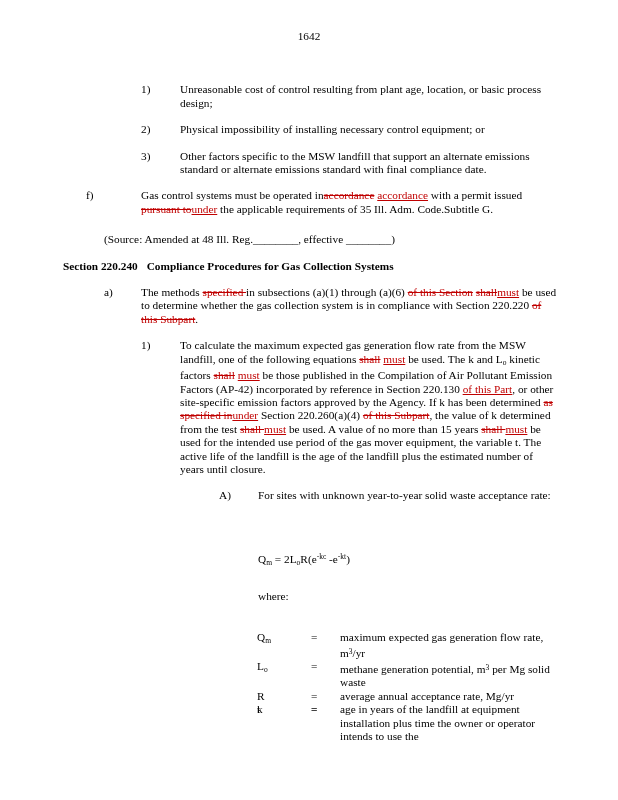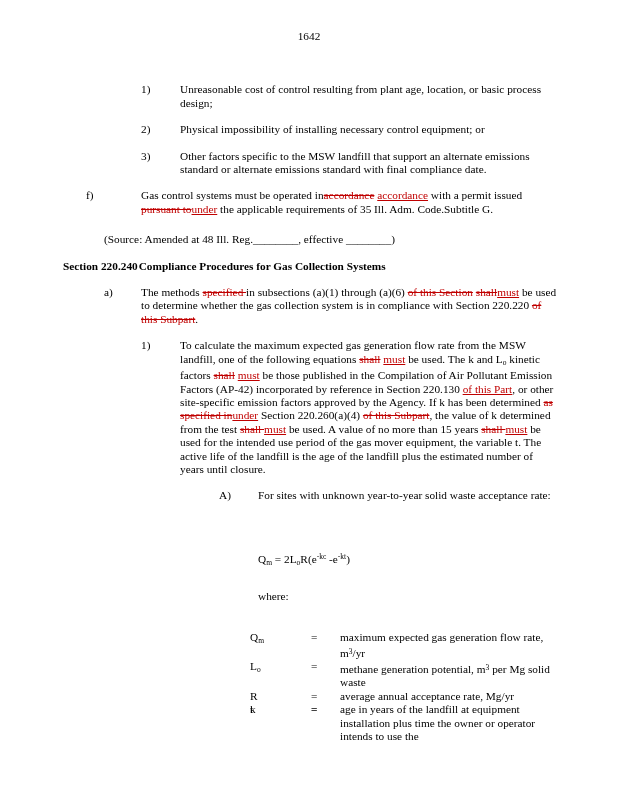--- a/index.html
+++ b/index.html
@@ -12,34 +12,34 @@
   .pgnum { margin-top:30px; margin-bottom:40px; text-align:center; }
   .block { position:relative; margin-right:61px; margin-bottom:13px; }
   .lbl { position:absolute; top:0; }
 
   .lvl-num  { padding-left:180px; }
   .lvl-num > .lbl { left:141px; }
   .lvl-f    { padding-left:141px; }
   .lvl-f > .lbl { left:86px; }
   .lvl-src  { padding-left:104px; }
   .lvl-head { padding-left:63px; font-weight:bold; }
-  .head-title { margin-left:1px; }
+  .head-title { margin-left:9px; }
   .lvl-a    { padding-left:141px; }
   .lvl-a > .lbl { left:104px; }
   .lvl-A    { padding-left:258px; }
   .lvl-A > .lbl { left:219px; }
   .lvl-eq   { padding-left:258px; }
 
   .mb-lg { margin-bottom:17px; }
   .mb-eq { margin-bottom:21px;margin-top:47px; }
   .mb-A  { margin-bottom:18px; }
   .mb-sm { margin-bottom:28px; }
 
   .defrow { position:relative; padding-left:340px; margin-right:61px; margin-bottom:0; }
-  .defrow .dvar { position:absolute; left:250px; top:0; }
+  .defrow .dvar { position:absolute; left:257px; top:0; }
   .defrow .deq  { position:absolute; left:311px; top:0; }
 
   .s-n   { color:#000; }
   .s-del { color:var(--edit,#c00000); text-decoration:line-through; }
   .s-ins { color:var(--edit,#c00000); text-decoration:underline; }
   .s-sub { font-size:7.5px; vertical-align:-2px; }
   .s-sup { font-size:7.5px; vertical-align:3.5px; }
 </style>
 </head>
 <body>

